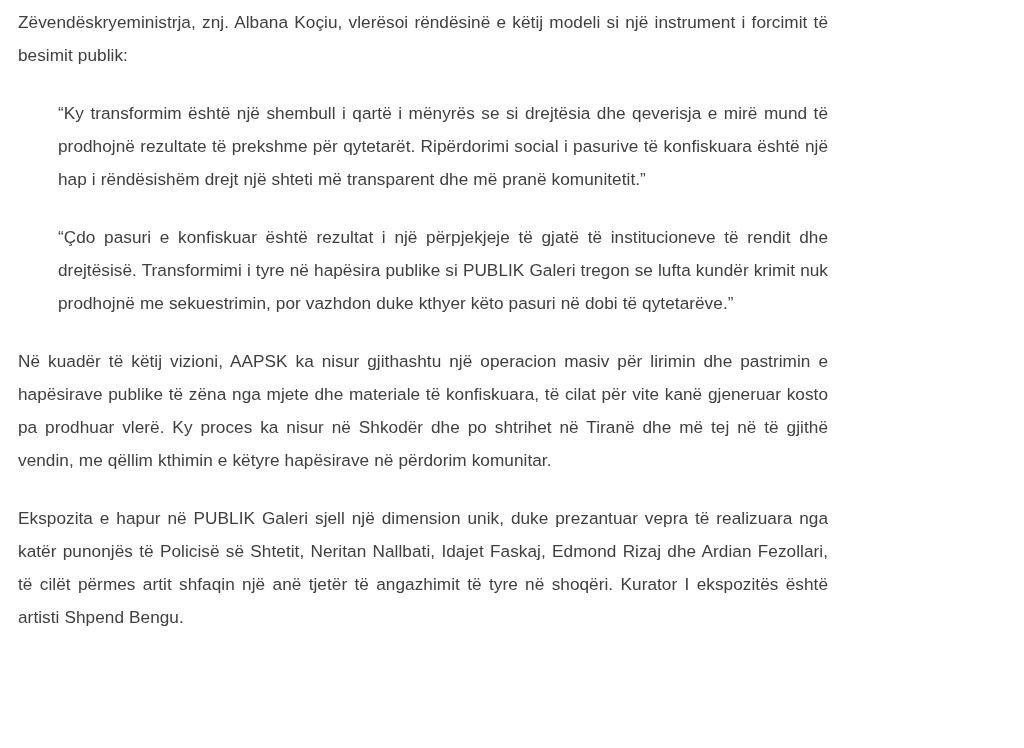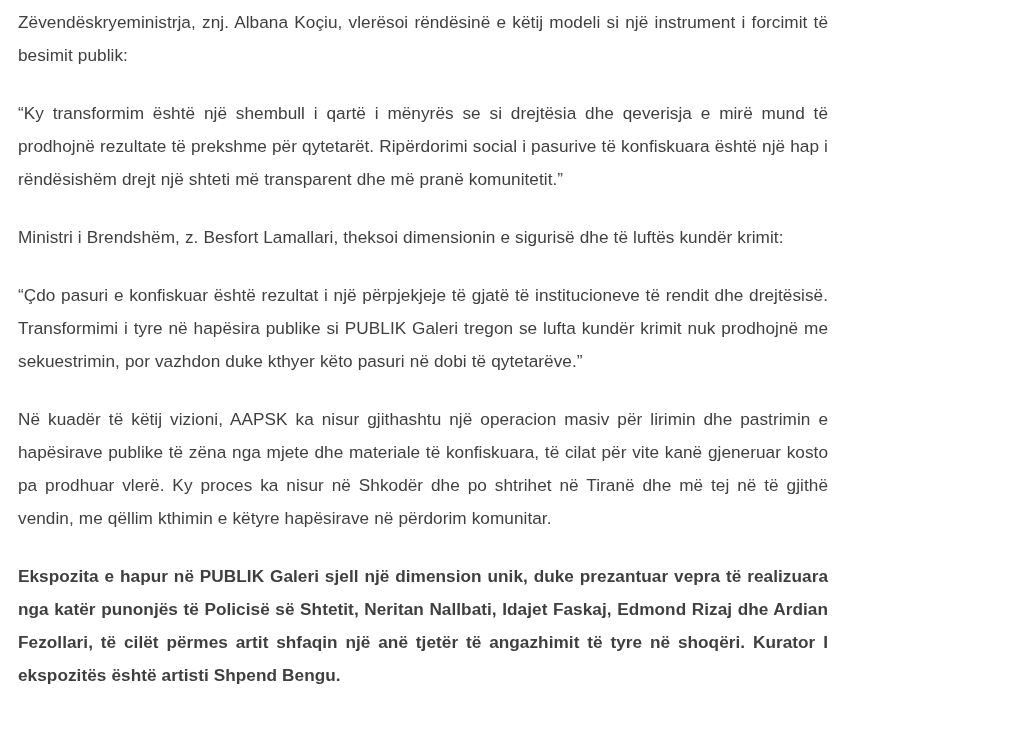--- a/index.html
+++ b/index.html
@@ -23,29 +23,28 @@
     font-size: 17.2px;
     line-height: 33px;
     text-align: justify;
     margin: 0 0 25px 0;
     color: #3f3f3f;
     letter-spacing: 0.05px;
     word-spacing: 0.2px;
   }
   .para:last-child {
     margin-bottom: 0;
-    font-weight: bold;
   }
   .para.quote {
     color: #3f3f3f;
+    margin-left: 40px;
   }
 </style>
 </head>
 <body>
 
 <main class="article">
   <p class="para">Zëvendëskryeministrja, znj. Albana Koçiu, vlerësoi rëndësinë e këtij modeli si një instrument i forcimit të besimit publik:</p>
   <p class="para quote">“Ky transformim është një shembull i qartë i mënyrës se si drejtësia dhe qeverisja e mirë mund të prodhojnë rezultate të prekshme për qytetarët. Ripërdorimi social i pasurive të konfiskuara është një hap i rëndësishëm drejt një shteti më transparent dhe më pranë komunitetit.”</p>
-  <p class="para">Ministri i Brendshëm, z. Besfort Lamallari, theksoi dimensionin e sigurisë dhe të luftës kundër krimit:</p>
   <p class="para quote">“Çdo pasuri e konfiskuar është rezultat i një përpjekjeje të gjatë të institucioneve të rendit dhe drejtësisë. Transformimi i tyre në hapësira publike si PUBLIK Galeri tregon se lufta kundër krimit nuk prodhojnë me sekuestrimin, por vazhdon duke kthyer këto pasuri në dobi të qytetarëve.”</p>
   <p class="para">Në kuadër të këtij vizioni, AAPSK ka nisur gjithashtu një operacion masiv për lirimin dhe pastrimin e hapësirave publike të zëna nga mjete dhe materiale të konfiskuara, të cilat për vite kanë gjeneruar kosto pa prodhuar vlerë. Ky proces ka nisur në Shkodër dhe po shtrihet në Tiranë dhe më tej në të gjithë vendin, me qëllim kthimin e këtyre hapësirave në përdorim komunitar.</p>
   <p class="para">Ekspozita e hapur në PUBLIK Galeri sjell një dimension unik, duke prezantuar vepra të realizuara nga katër punonjës të Policisë së Shtetit, Neritan Nallbati, Idajet Faskaj, Edmond Rizaj dhe Ardian Fezollari, të cilët përmes artit shfaqin një anë tjetër të angazhimit të tyre në shoqëri. Kurator I ekspozitës është artisti Shpend Bengu.</p>
 </main>
 
 </body></html>

